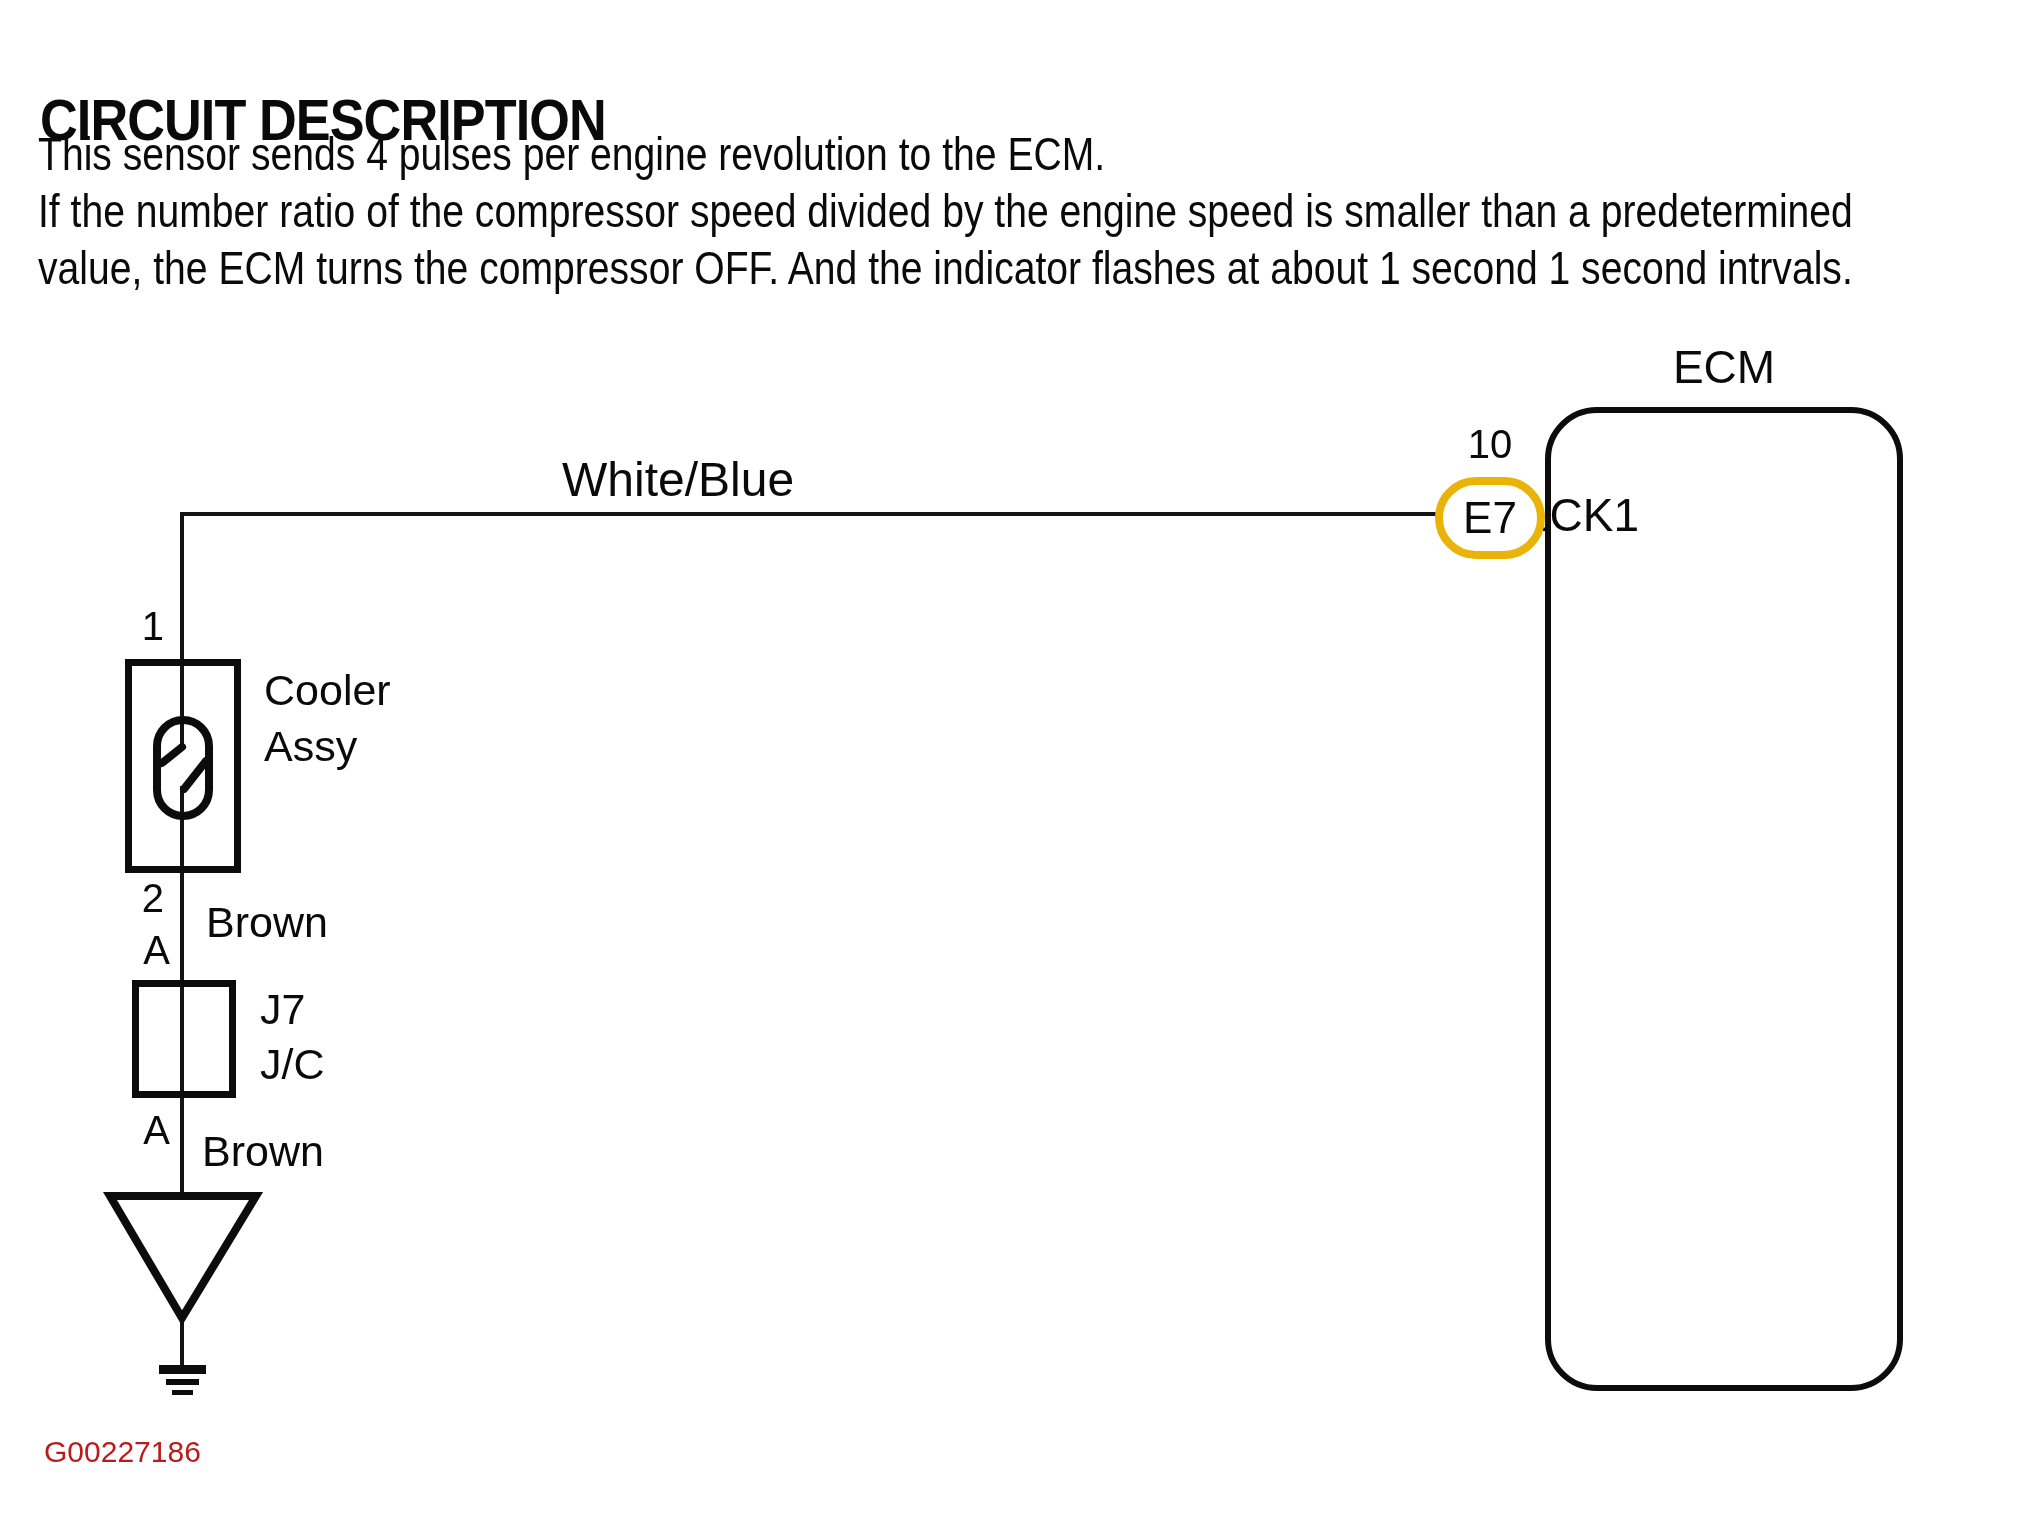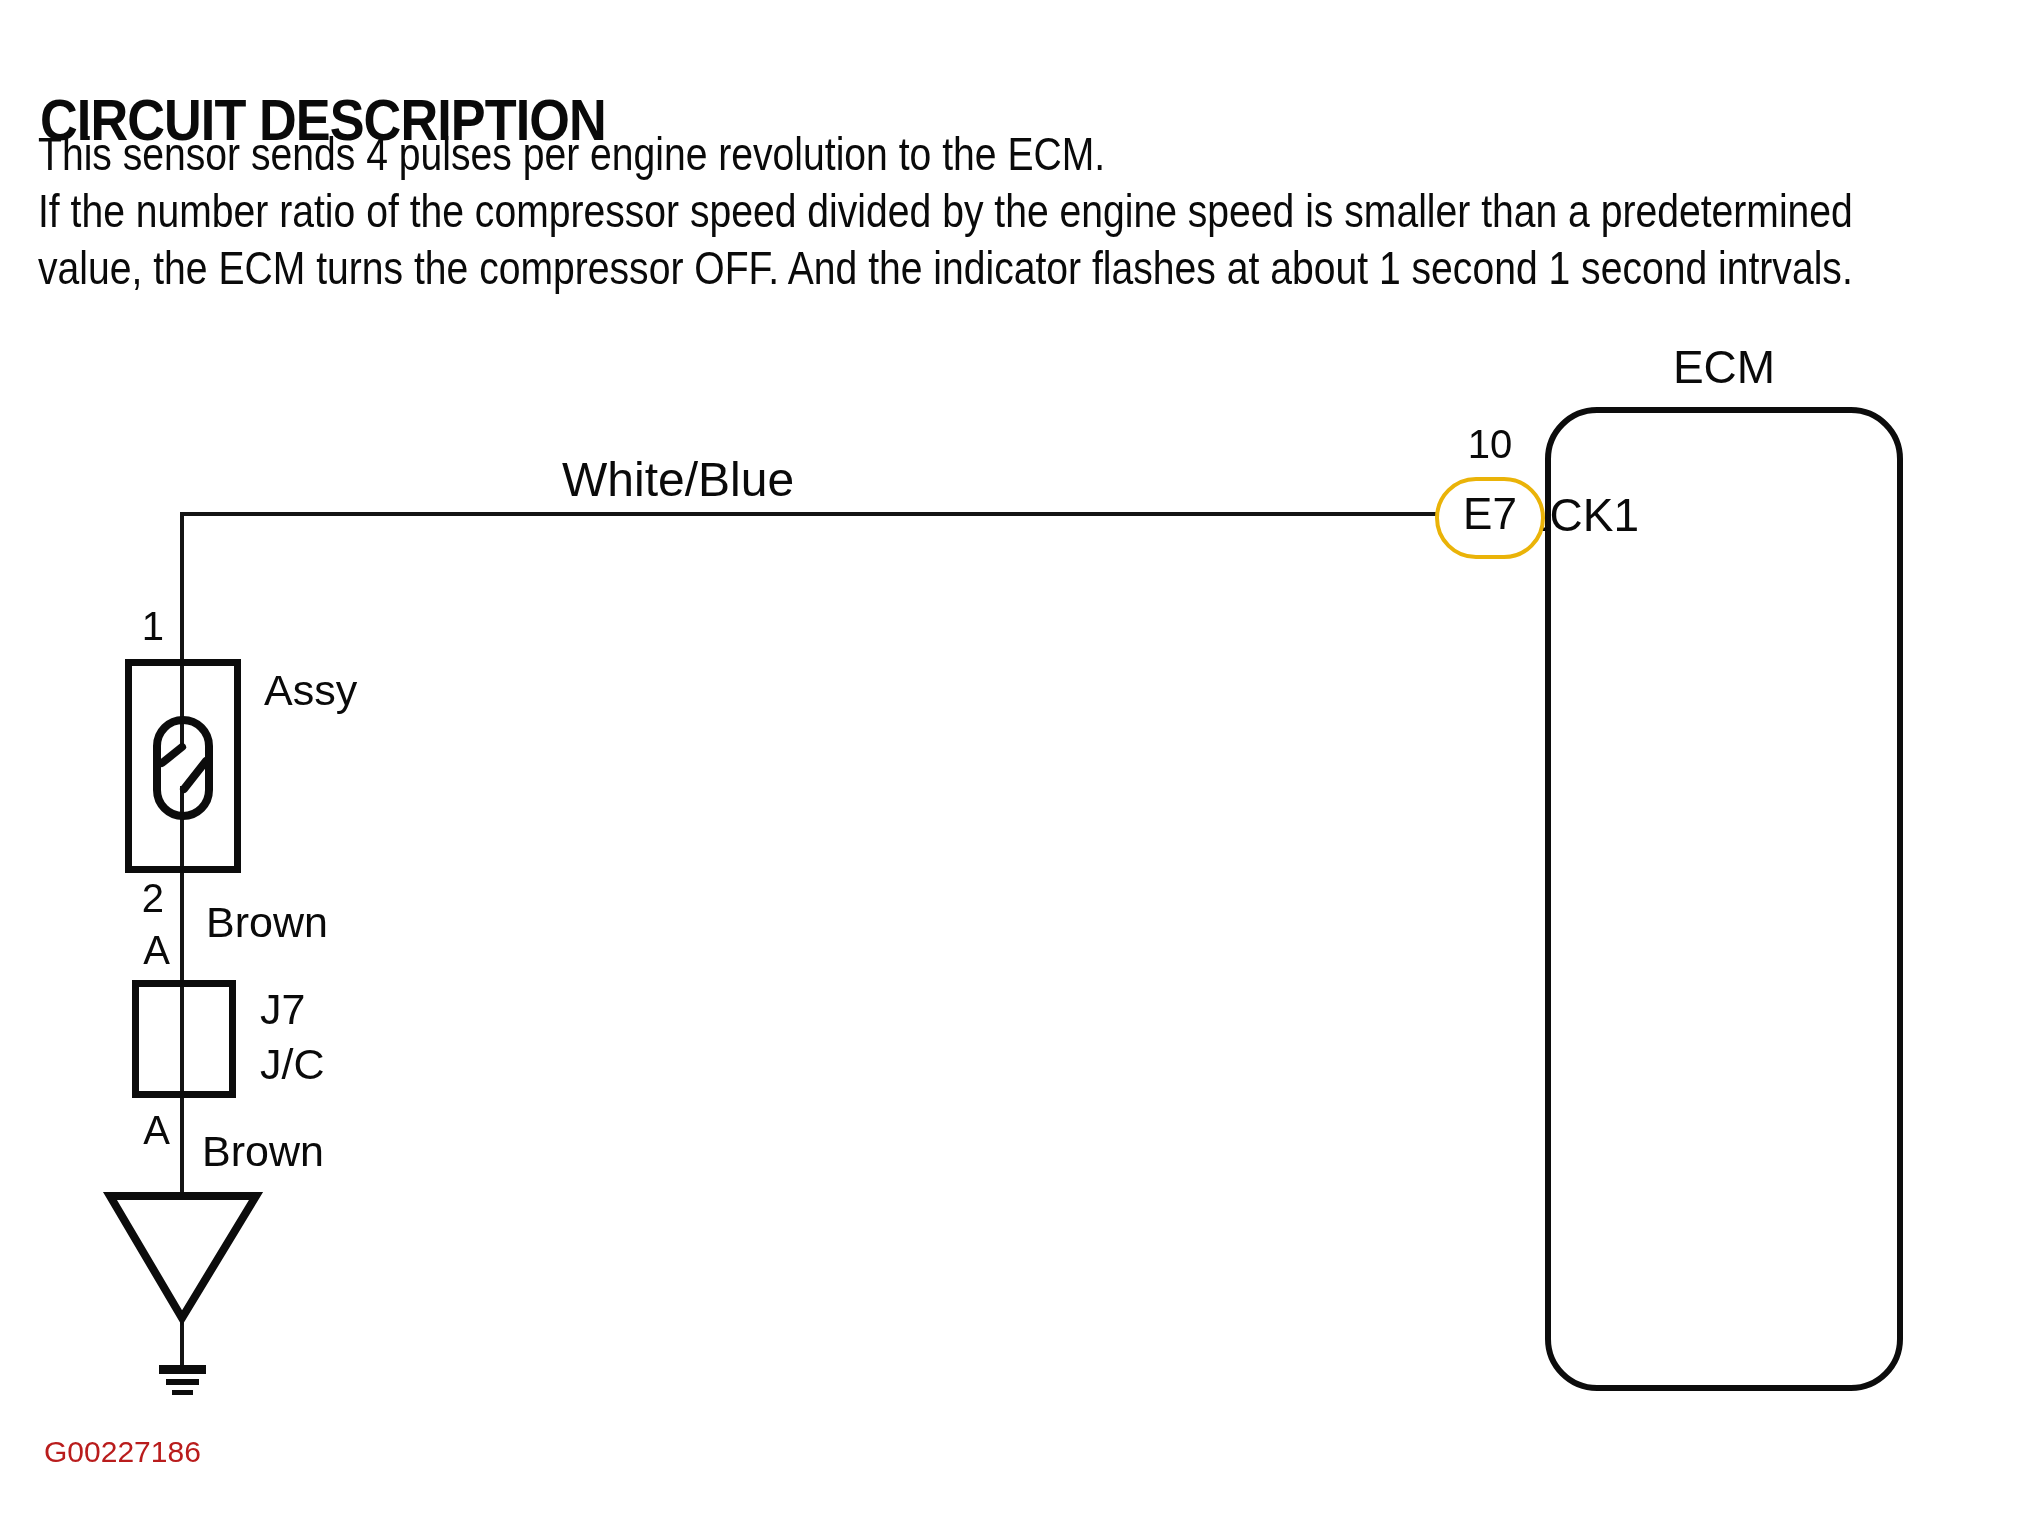--- a/index.html
+++ b/index.html
@@ -56,21 +56,21 @@
   #comp-labels { left: 264px; top: 662px; }
   #jc-labels   { left: 260px; top: 982px; line-height: 55px; }
 
   
   .box { box-sizing: border-box; border: 7px solid #0c0c0c; background: transparent; }
   #comp-box { left: 125px; top: 659px; width: 116px; height: 214px; }
   #jc-box   { left: 132px; top: 980px; width: 104px; height: 118px; }
   #ecm-box  { left: 1545px; top: 407px; width: 358px; height: 984px;
               border-width: 6px; border-radius: 52px; background: #ffffff; }
   #e7-oval  { left: 1435px; top: 477px; width: 110px; height: 82px;
-              box-sizing: border-box; border: 4px solid #eab308; border-radius: 41px;
+              box-sizing: border-box; border: 8px solid #eab308; border-radius: 41px;
               background: #ffffff; text-align: center; font-size: 44px; line-height: 66px;
               z-index: 3; }
   #pill {
     left: 153px; top: 716px; width: 60px; height: 104px;
     box-sizing: border-box; border: 8px solid #0c0c0c; border-radius: 34px;
     background: transparent; z-index: 2;
   }
   #shapes { left: 60px; top: 690px; width: 220px; height: 720px; z-index: 1; }
 </style>
 </head>
@@ -97,20 +97,21 @@
   <div class="abs" id="e7-oval">
     <span>E7</span>
   </div>
   <div class="abs box" id="ecm-box"></div>
   <div class="abs lbl" id="lbl-lck1">LCK1</div>
 
   <div class="abs lbl" id="lbl-pin1">1</div>
   <div class="abs box" id="comp-box"></div>
   <div class="abs" id="pill"></div>
   <div class="abs stack" id="comp-labels">
+    <div>Cooler</div>
     <div>Assy</div>
   </div>
   <div class="abs lbl" id="lbl-pin2">2</div>
 
   <div class="abs lbl" id="lbl-pinAu">A</div>
   <div class="abs box" id="jc-box"></div>
   <div class="abs stack" id="jc-labels">
     <div>J7</div>
     <div>J/C</div>
   </div>

